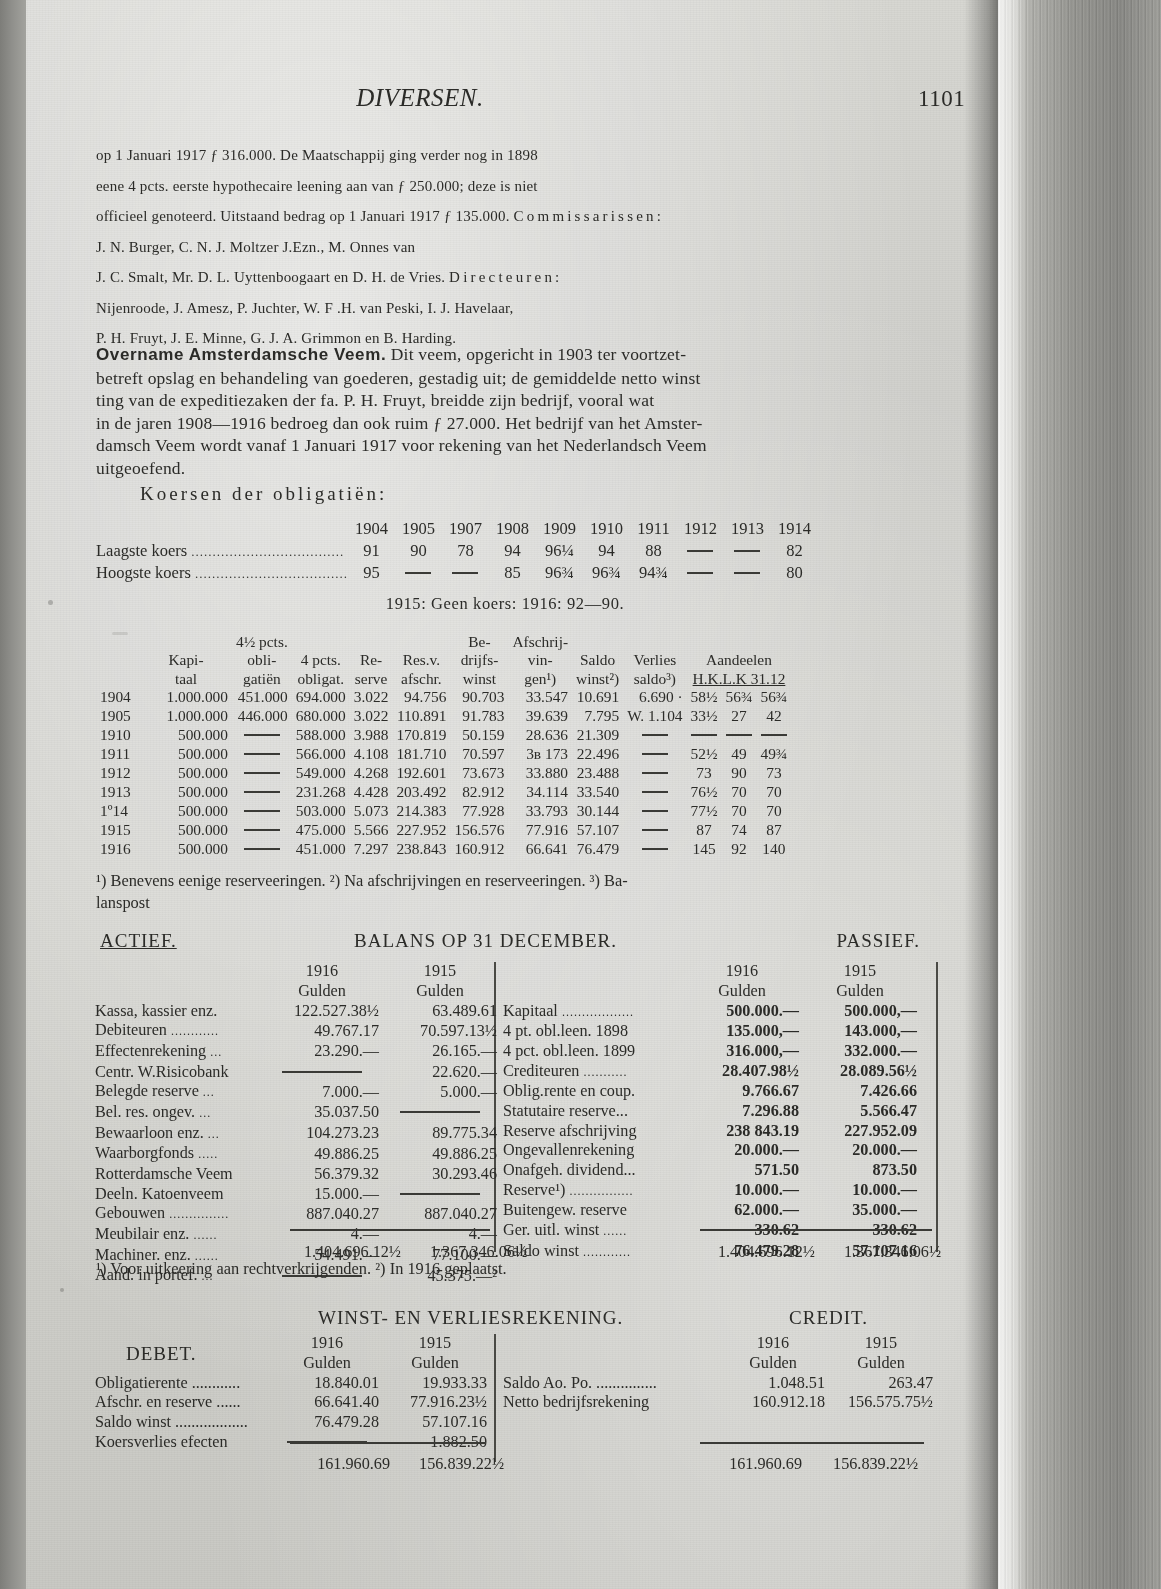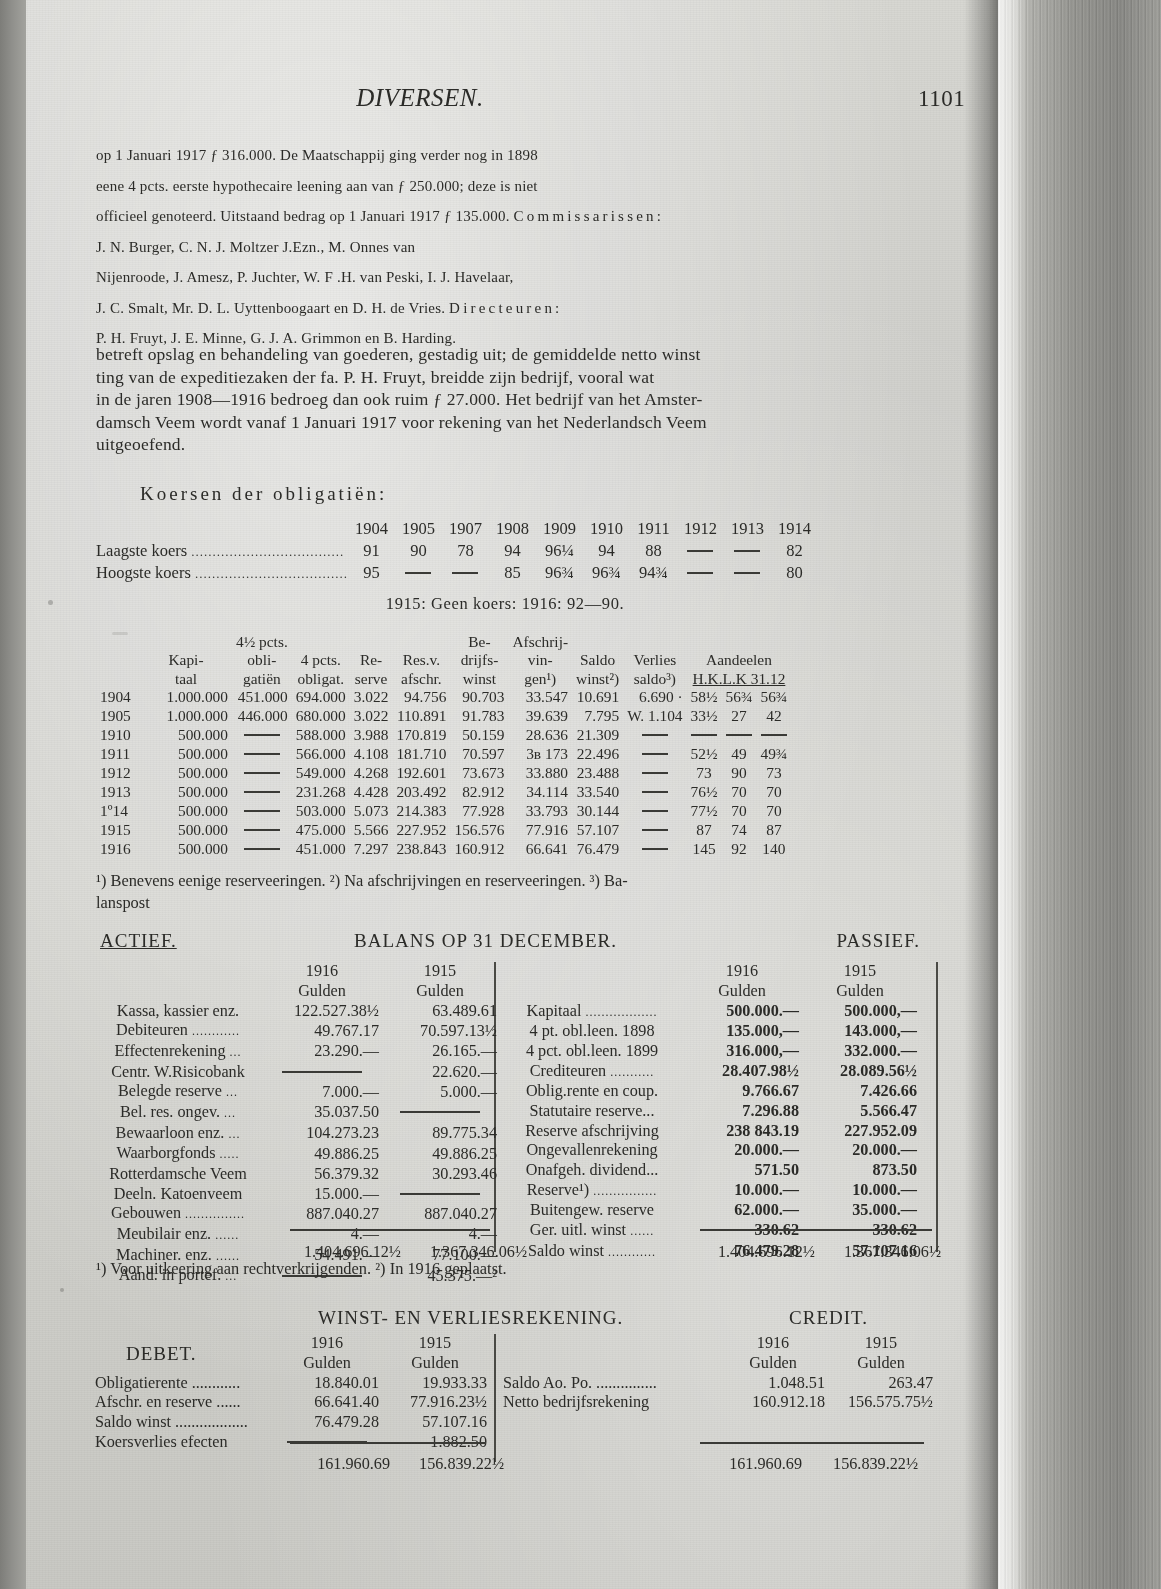--- a/index.html
+++ b/index.html
@@ -80,21 +80,21 @@
 
   
   .balans-head{position:absolute;top:930px;left:96px;width:828px;font-size:19px;letter-spacing:1px;}
   .balans-head .a{position:absolute;left:4px;top:0;}
   .balans-head .b{position:absolute;left:258px;top:0;}
   .balans-head .c{position:absolute;right:4px;top:0;}
 
   .bl{position:absolute;left:93px;top:962px;font-size:16.2px;}
   .br{position:absolute;left:501px;top:962px;font-size:16.2px;}
   .bl td,.br td{padding:0.2px 2px;white-space:nowrap;line-height:19.3px;}
-  .bl .lbl,.br .lbl{text-align:center;}
+  .bl .lbl,.br .lbl{text-align:left;}
   .bl .num,.br .num{text-align:right;}
   .bl .yh,.br .yh{text-align:center;font-size:16.2px;}
   .bl .dots,.br .dots{font-size:12px;letter-spacing:1px;}
   .bl .num{width:118px;}
   .br .num{width:118px;font-weight:bold;}
   .bl .lbl{width:170px;}
   .br .lbl{width:182px;}
   .vrule{position:absolute;left:494px;top:962px;width:2px;height:290px;
     border-left:2px solid #4a4a45;}
   .vrule2{position:absolute;left:936px;top:962px;width:2px;height:290px;
@@ -141,27 +141,28 @@
       <div class="ttl">DIVERSEN.</div>
       <div class="pno">1101</div>
     </div>
 
     <div class="para" id="p1">
       <span class="l"><span>op 1 Januari 1917 ƒ 316.000. De Maatschappij ging verder nog in 1898</span></span>
       <span class="l"><span>eene 4 pcts. eerste hypothecaire leening aan van ƒ 250.000; deze is niet</span></span>
       <span class="l"><span>officieel genoteerd. Uitstaand bedrag op 1 Januari 1917 ƒ 135.000.</span>
         <span class="sp">Commissarissen:</span></span>
       <span class="l"><span> J. N. Burger, C. N. J. Moltzer J.Ezn., M. Onnes van</span></span>
-      <span class="l"><span>Nijenroode, J. Amesz, P. Juchter, W. F .H. van Peski, I. J. Havelaar,</span></span>
       <span class="l"><span>J. C. Smalt, Mr. D. L. Uyttenboogaart en D. H. de Vries.</span>
         <span class="sp">Directeuren:</span></span>
+      <span class="l"><span>Nijenroode, J. Amesz, P. Juchter, W. F .H. van Peski, I. J. Havelaar,</span></span>
       <span class="l"><span> P. H. Fruyt, J. E. Minne, G. J. A. Grimmon en B. Harding.</span></span>
     </div>
 
     <div class="para" id="p2">
+      <span class="l"><b>Overname Amsterdamsche Veem.</b><span> Dit veem, opgericht in 1903 ter voortzet-</span></span>
       <span class="l">betreft opslag en behandeling van goederen, gestadig uit; de gemiddelde netto winst</span>
       <span class="l">ting van de expeditiezaken der fa. P. H. Fruyt, breidde zijn bedrijf, vooral wat</span>
       <span class="l">in de jaren 1908—1916 bedroeg dan ook ruim ƒ 27.000. Het bedrijf van het Amster-</span>
       <span class="l">damsch Veem wordt vanaf 1 Januari 1917 voor rekening van het Nederlandsch Veem</span>
       <span class="l">uitgeoefend.</span>
     </div>
 
     <div class="koers-h">Koersen der obligatiën:</div>
 
     <table class="koers">

